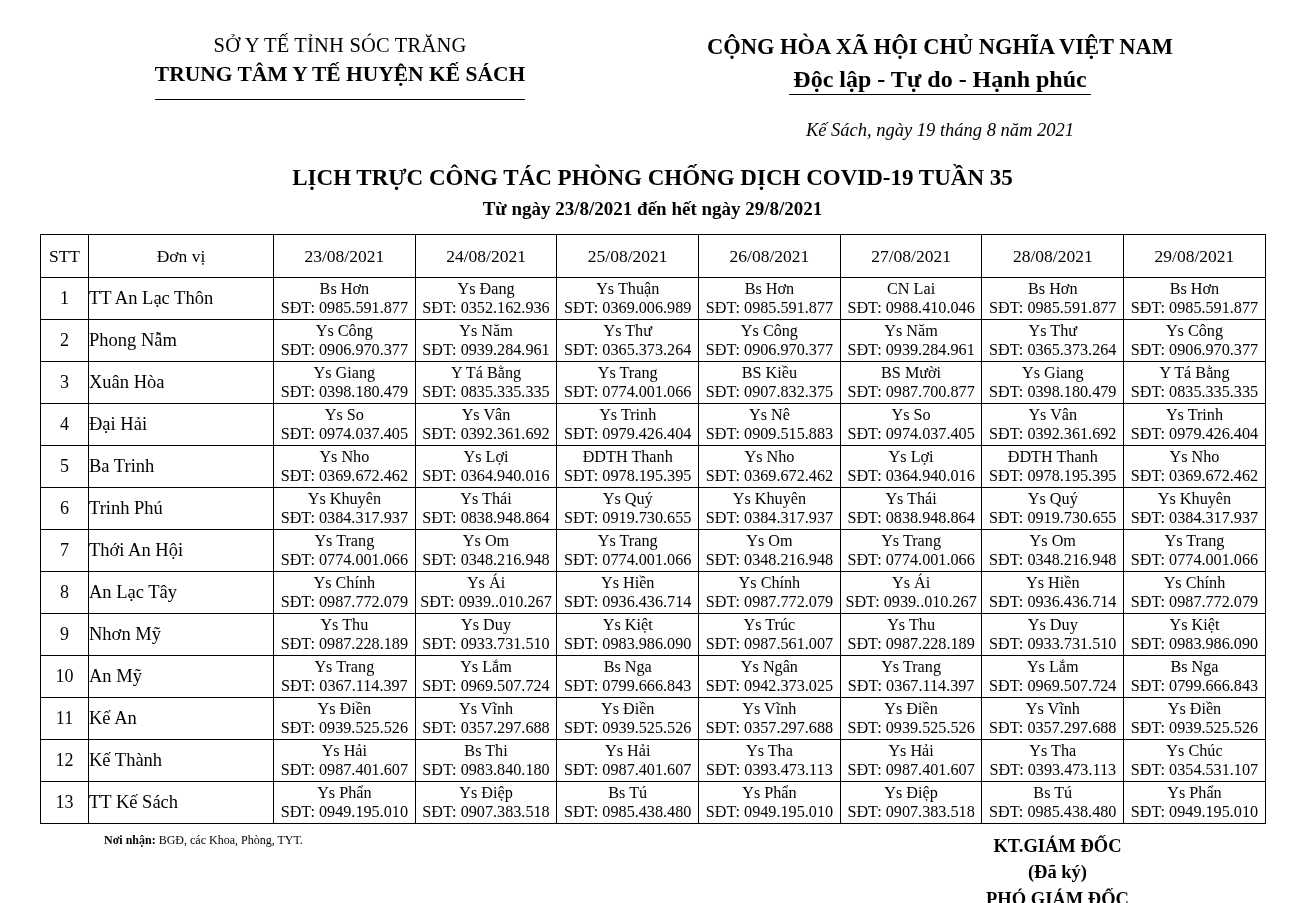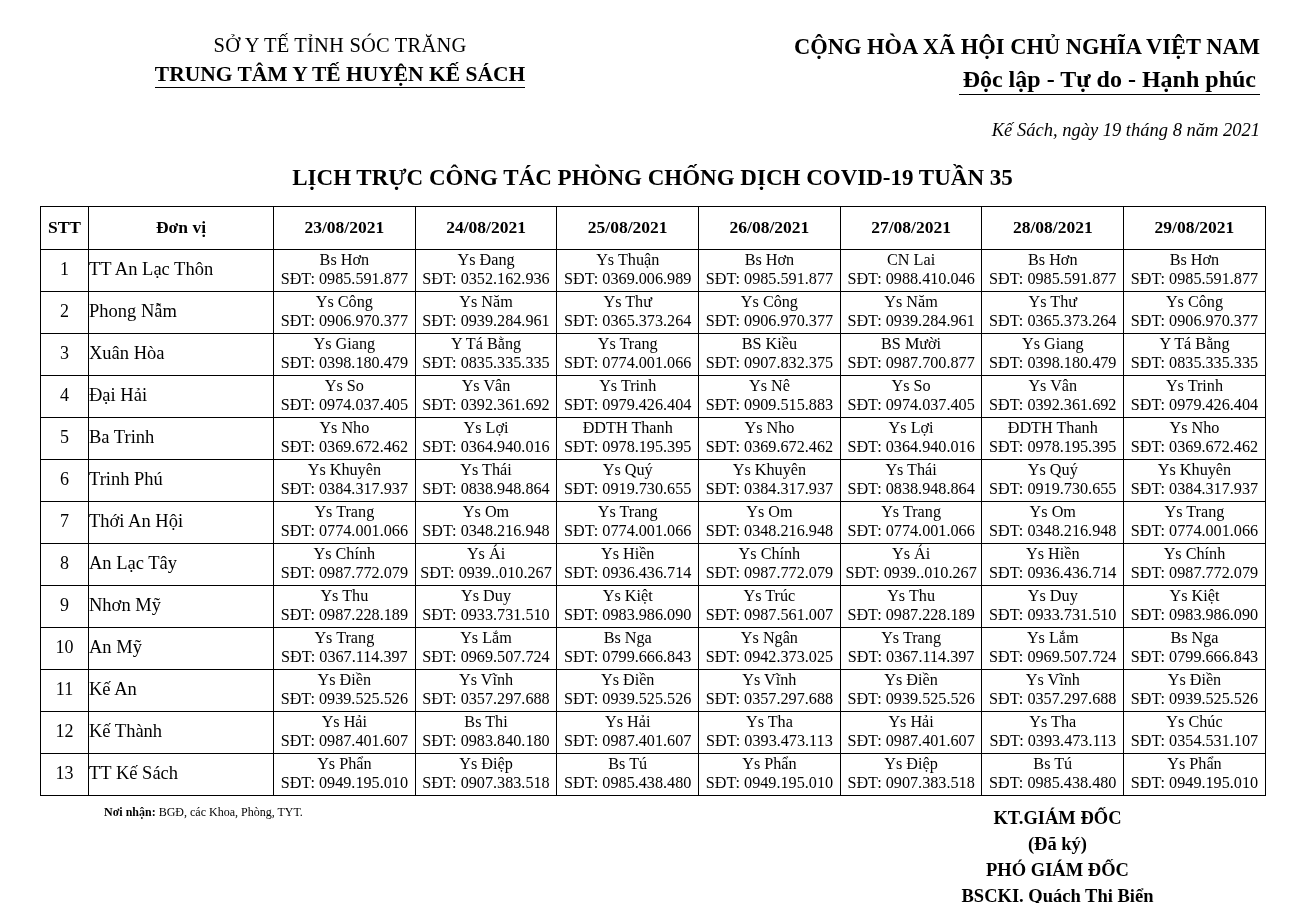--- a/index.html
+++ b/index.html
@@ -33,40 +33,40 @@
     padding: 26px 0 0 0;
   }
   .hdr-left {
     width: 620px;
     text-align: center;
     padding-left: 60px;
     box-sizing: border-box;
   }
   .hdr-right {
     width: 685px;
-    text-align: right;
+    text-align: center;
     box-sizing: border-box;
     padding-right: 45px;
   }
   .org-sub {
     font-size: 20.5px;
     letter-spacing: .2px;
     line-height: 1.32;
     white-space: nowrap;
   }
   .org-main {
     font-size: 21.5px;
     font-weight: bold;
     line-height: 1.32;
     white-space: nowrap;
     margin-top: 1px;
   }
   .org-main .underlined {
     border-bottom: 1.6px solid #000;
-    padding-bottom: 1px;
+    padding-bottom: 13px;
   }
   .nation {
     font-size: 22.5px;
     font-weight: bold;
     line-height: 1.3;
     white-space: nowrap;
   }
   .motto {
     font-size: 24px;
     font-weight: bold;
@@ -116,21 +116,21 @@
   }
   table.schedule th,
   table.schedule td {
     border: 1.1px solid #000;
     padding: 0;
     vertical-align: middle;
   }
   table.schedule thead th {
     height: 42px;
     font-size: 17.5px;
-    font-weight: bold;
+    font-weight: normal;
     text-align: center;
   }
   .col-stt  { width: 48px; }
   .col-unit { width: 185px; }
   .col-day  { width: 141.7px; }
 
   td.stt {
     text-align: center;
     font-size: 18px;
     line-height: 1.1;
@@ -204,20 +204,21 @@
       <div class="motto">
         <span>Độc lập - Tự do - Hạnh phúc</span>
       </div>
       <div class="place-date">Kế Sách, ngày 19 tháng 8 năm 2021</div>
     </div>
 
   </div>
 
   <div class="title-block">
     <div class="doc-title">LỊCH TRỰC CÔNG TÁC PHÒNG CHỐNG DỊCH COVID-19 TUẦN 35</div>
+    <div class="doc-subtitle">Từ ngày 23/8/2021 đến hết ngày 29/8/2021</div>
   </div>
 
   <div class="table-wrap">
     <table class="schedule">
       <colgroup>
         <col class="col-stt">
         <col class="col-unit">
         <col class="col-day">
           <col class="col-day">
           <col class="col-day">

